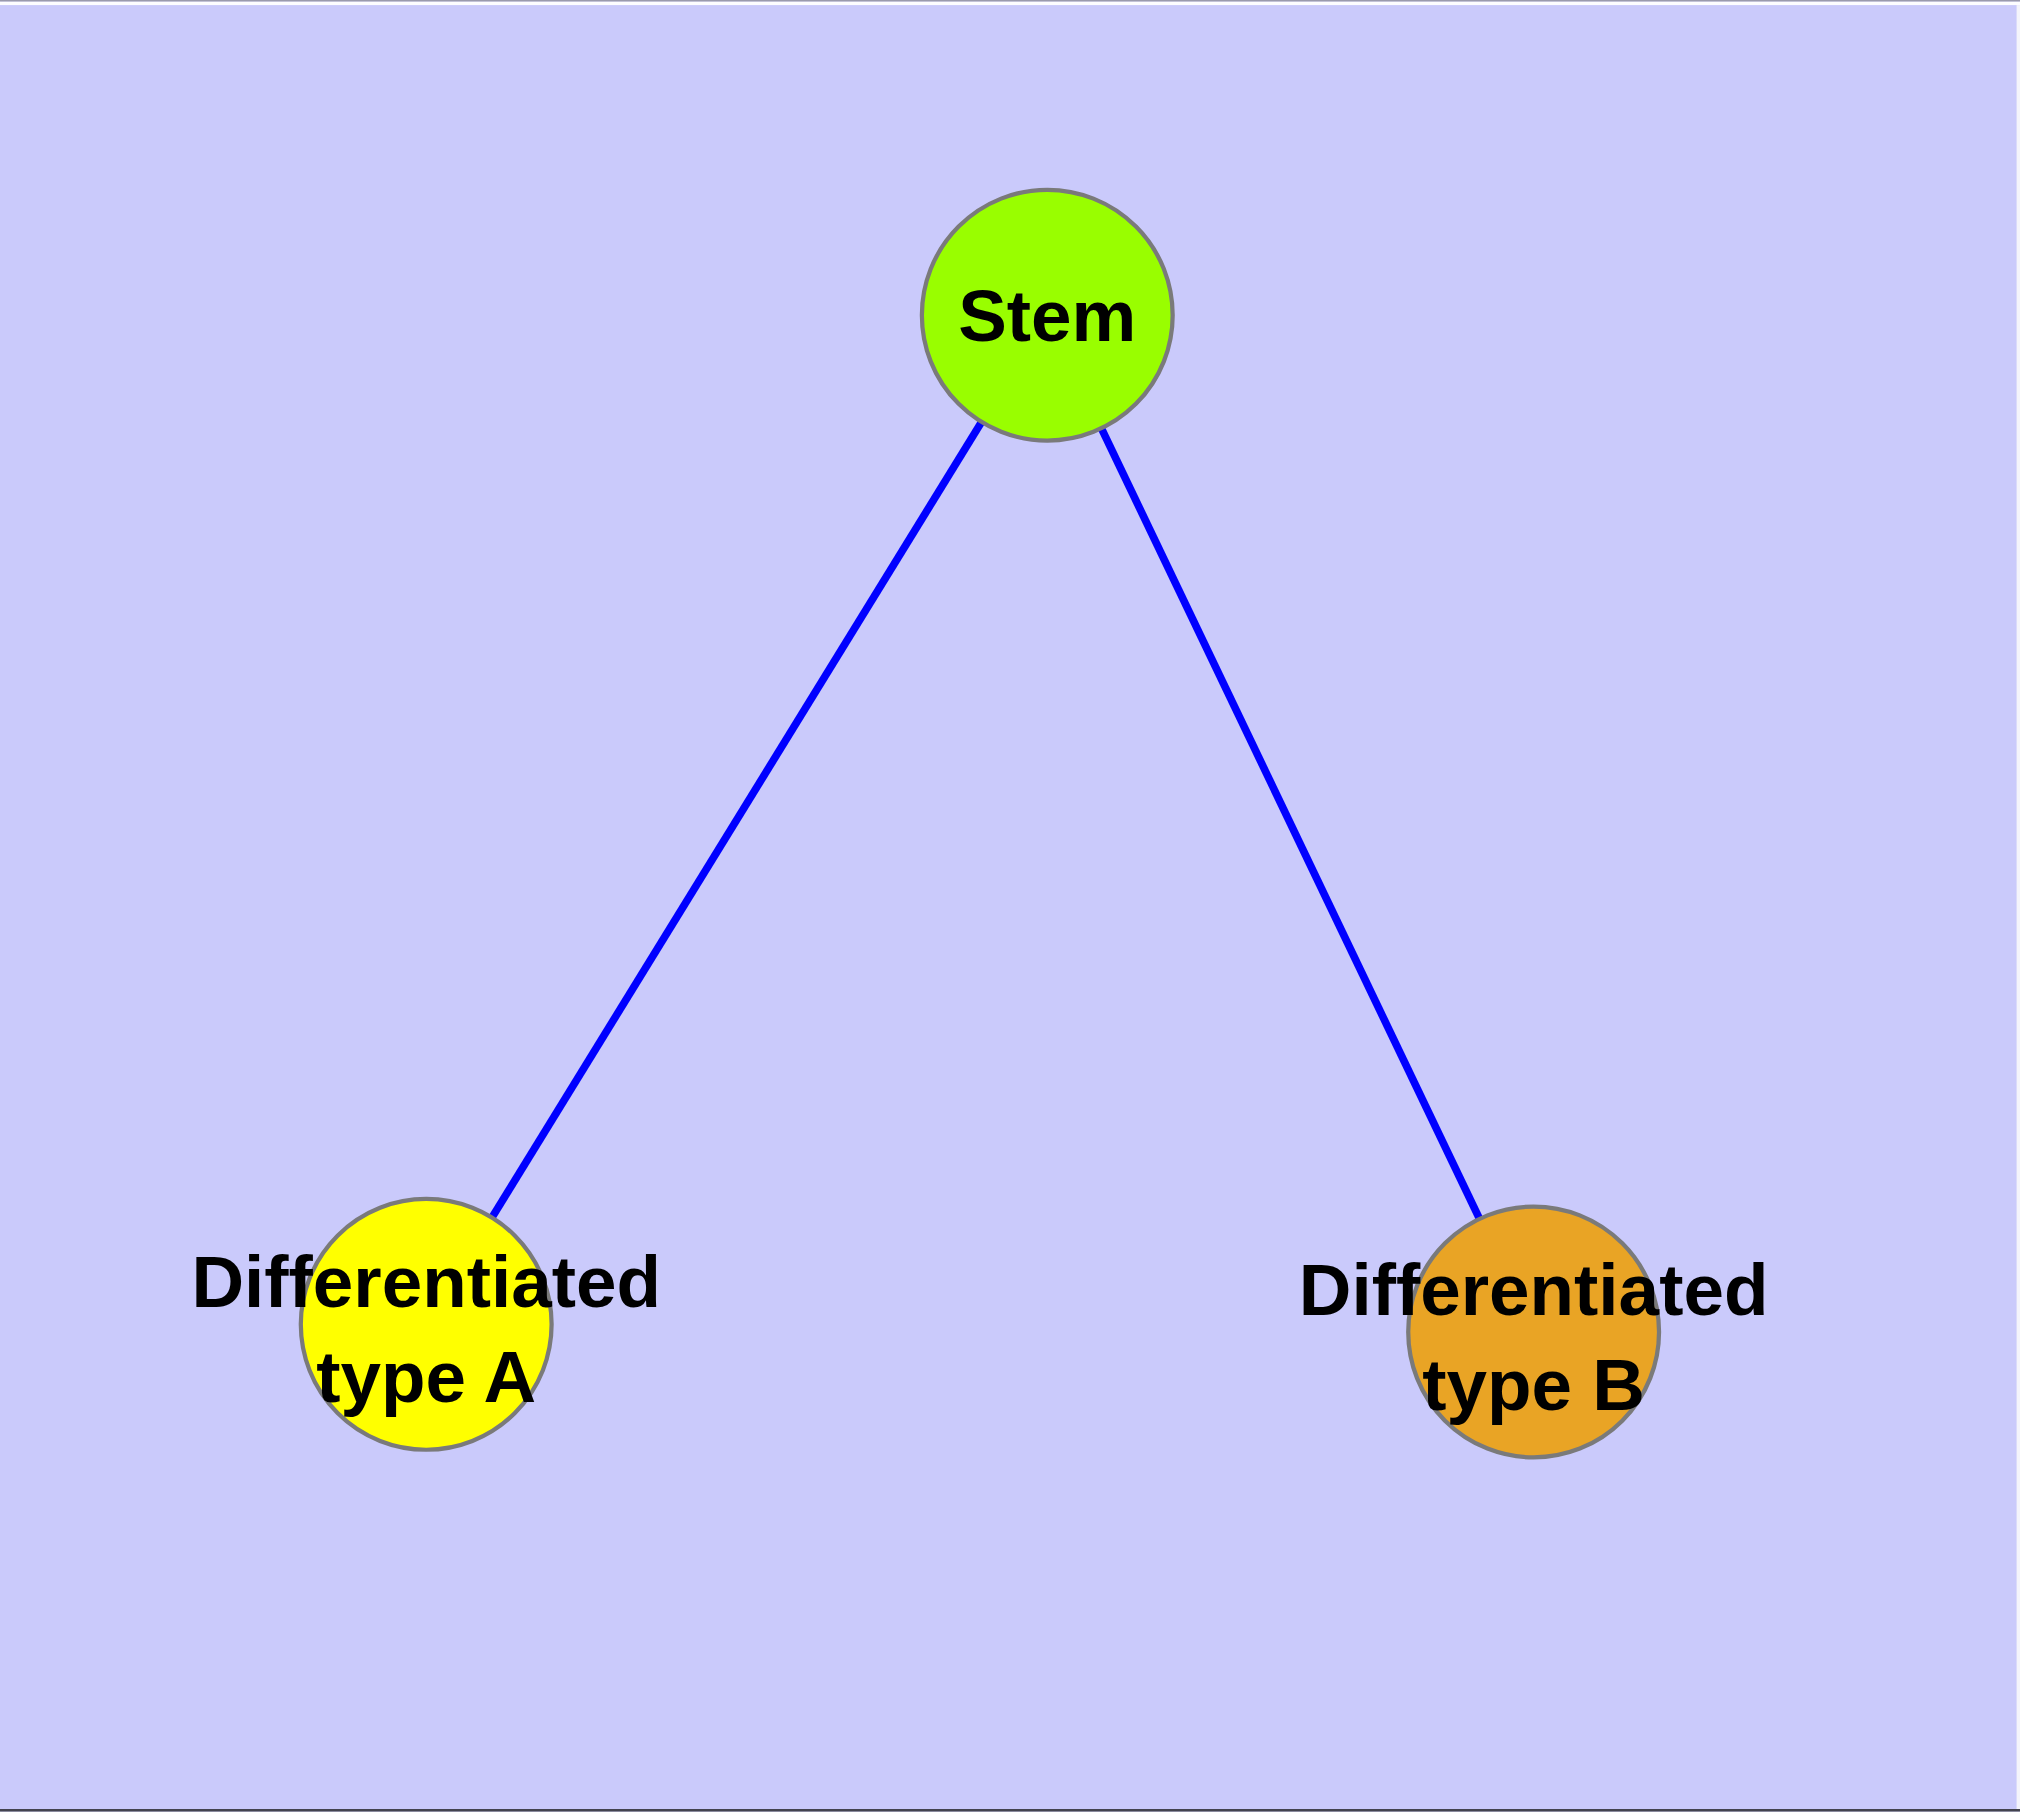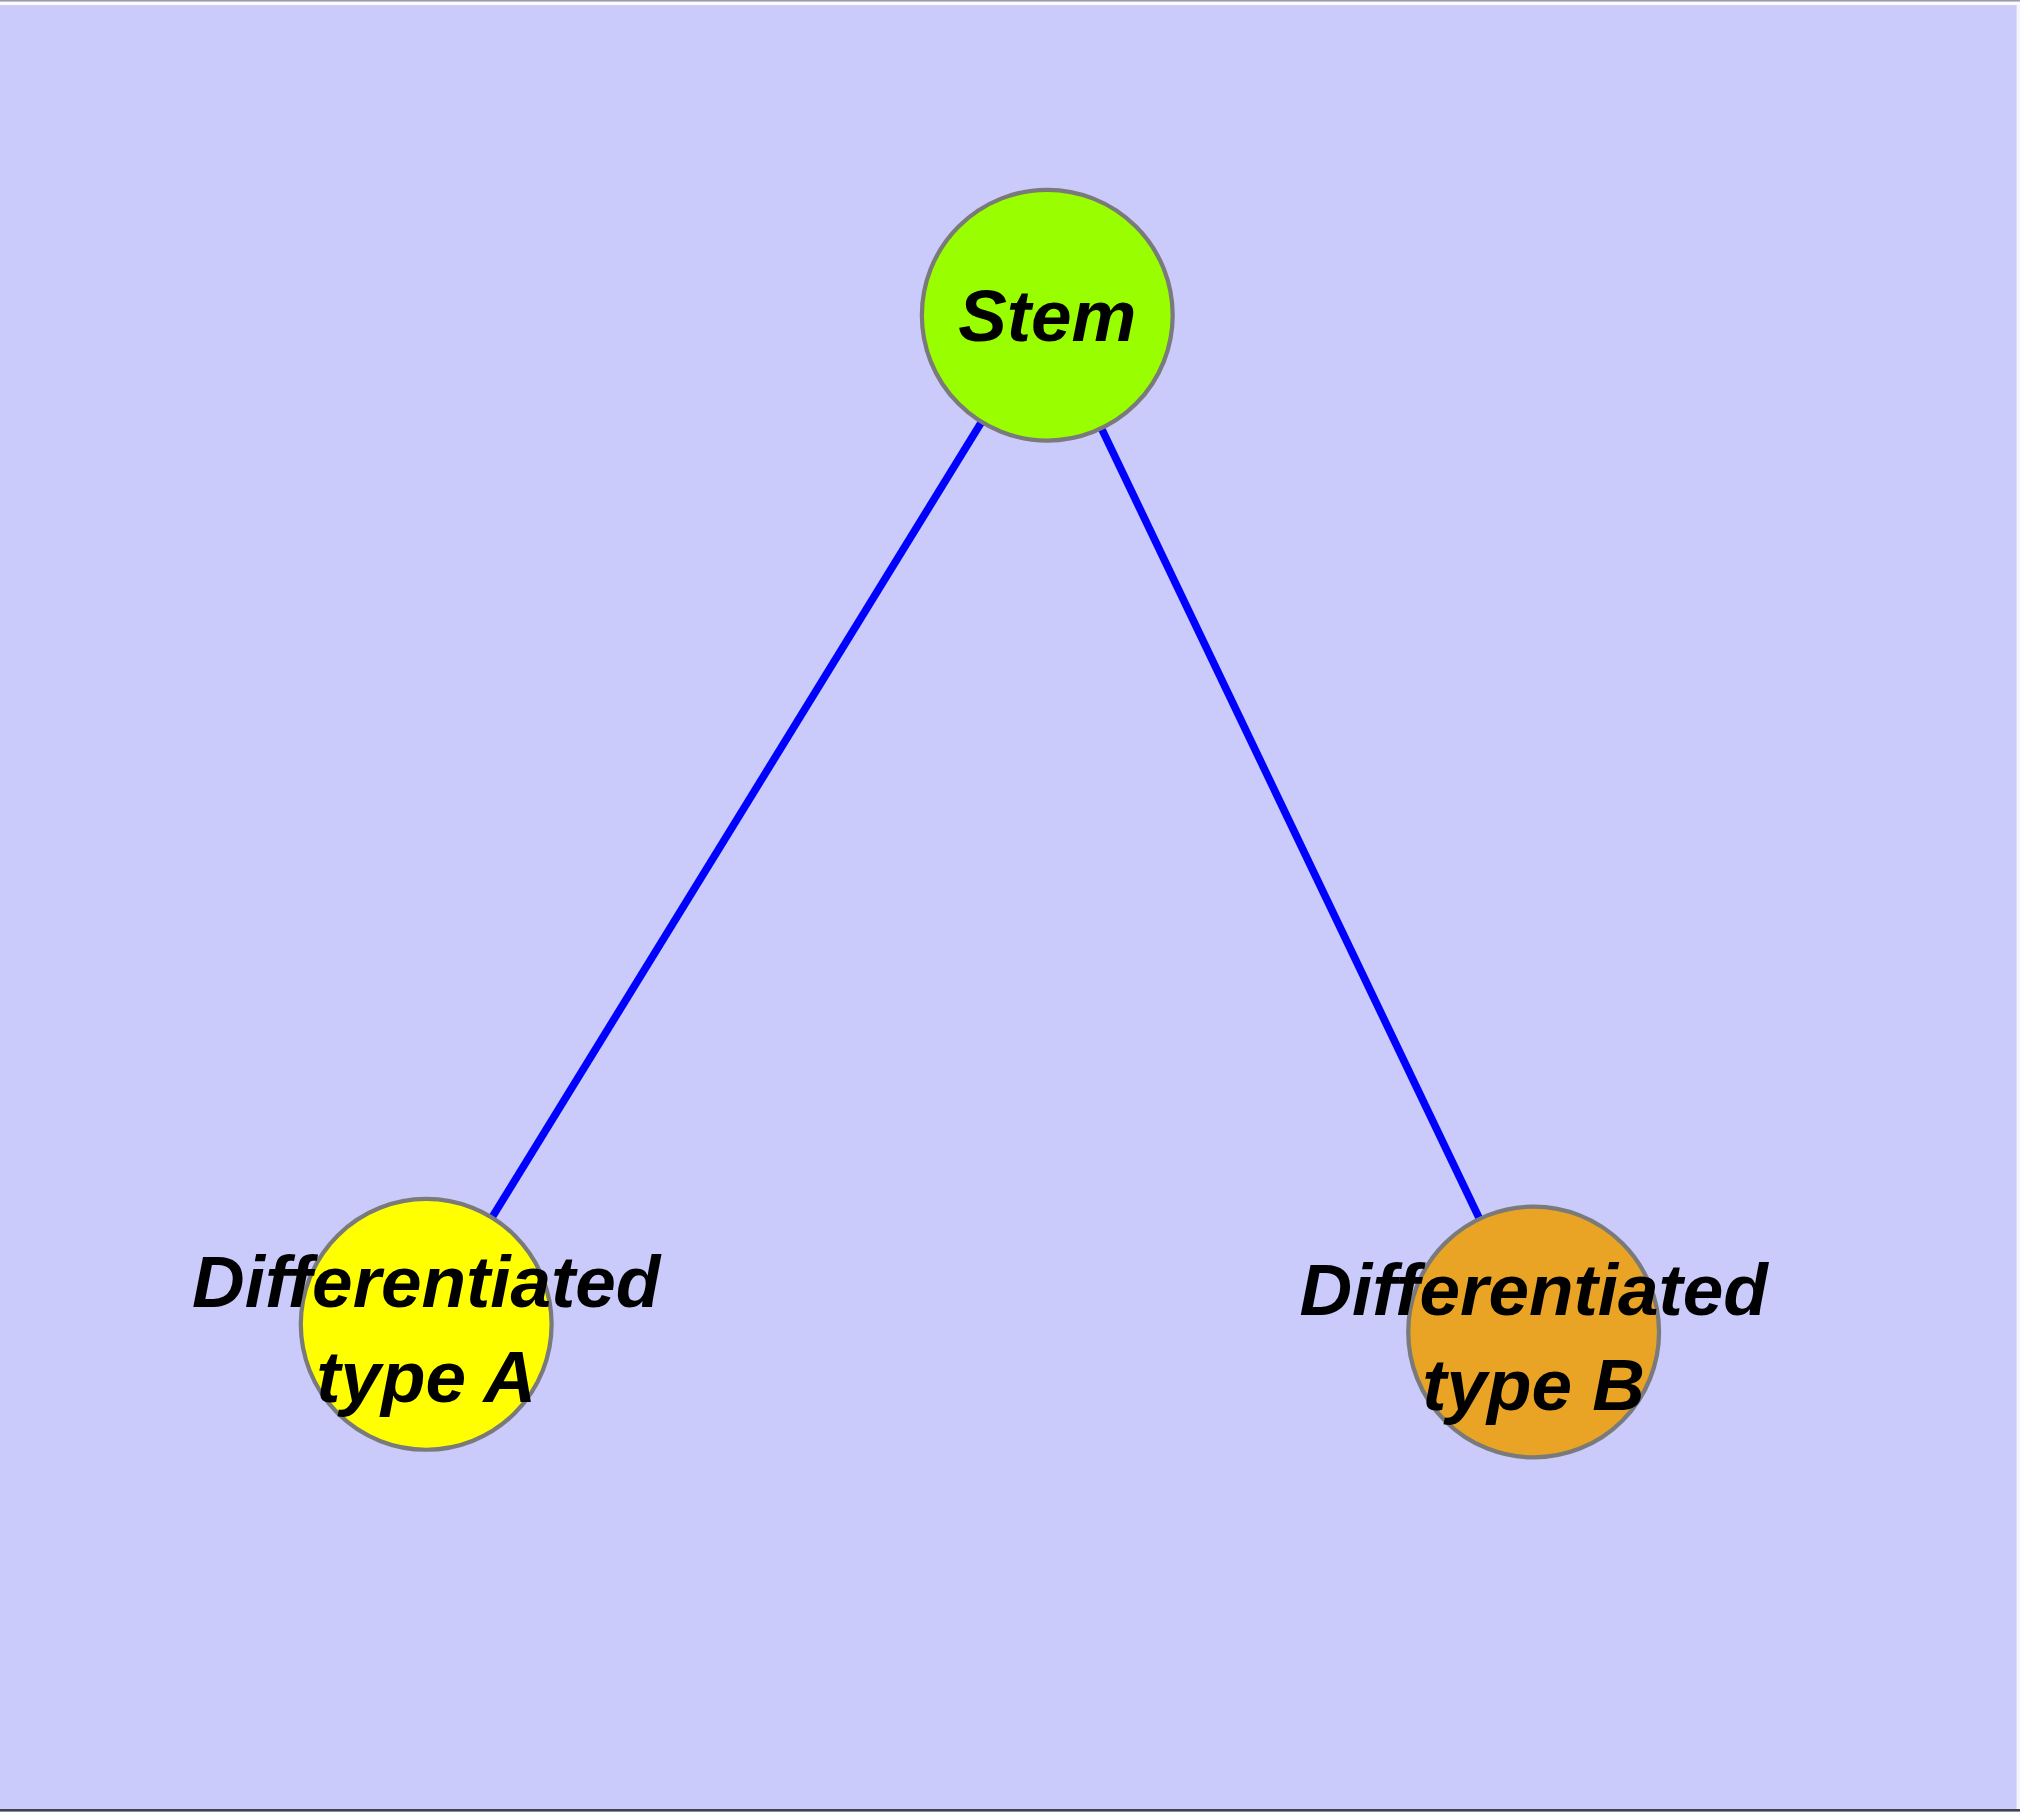--- a/index.html
+++ b/index.html
@@ -10,21 +10,20 @@
   body {
     display: flex;
     align-items: flex-start;
     justify-content: center;
     font-family: "Liberation Sans", sans-serif;
   }
   .frame {
     position: relative;
     width: 100%;
     max-width: 2021px;
-    font-style: italic;
   }
   svg {
     display: block;
     width: 100%;
     height: auto;
   }
   .node-label {
     font-family: "Liberation Sans", sans-serif;
     font-weight: 700;
     font-size: 86px;

